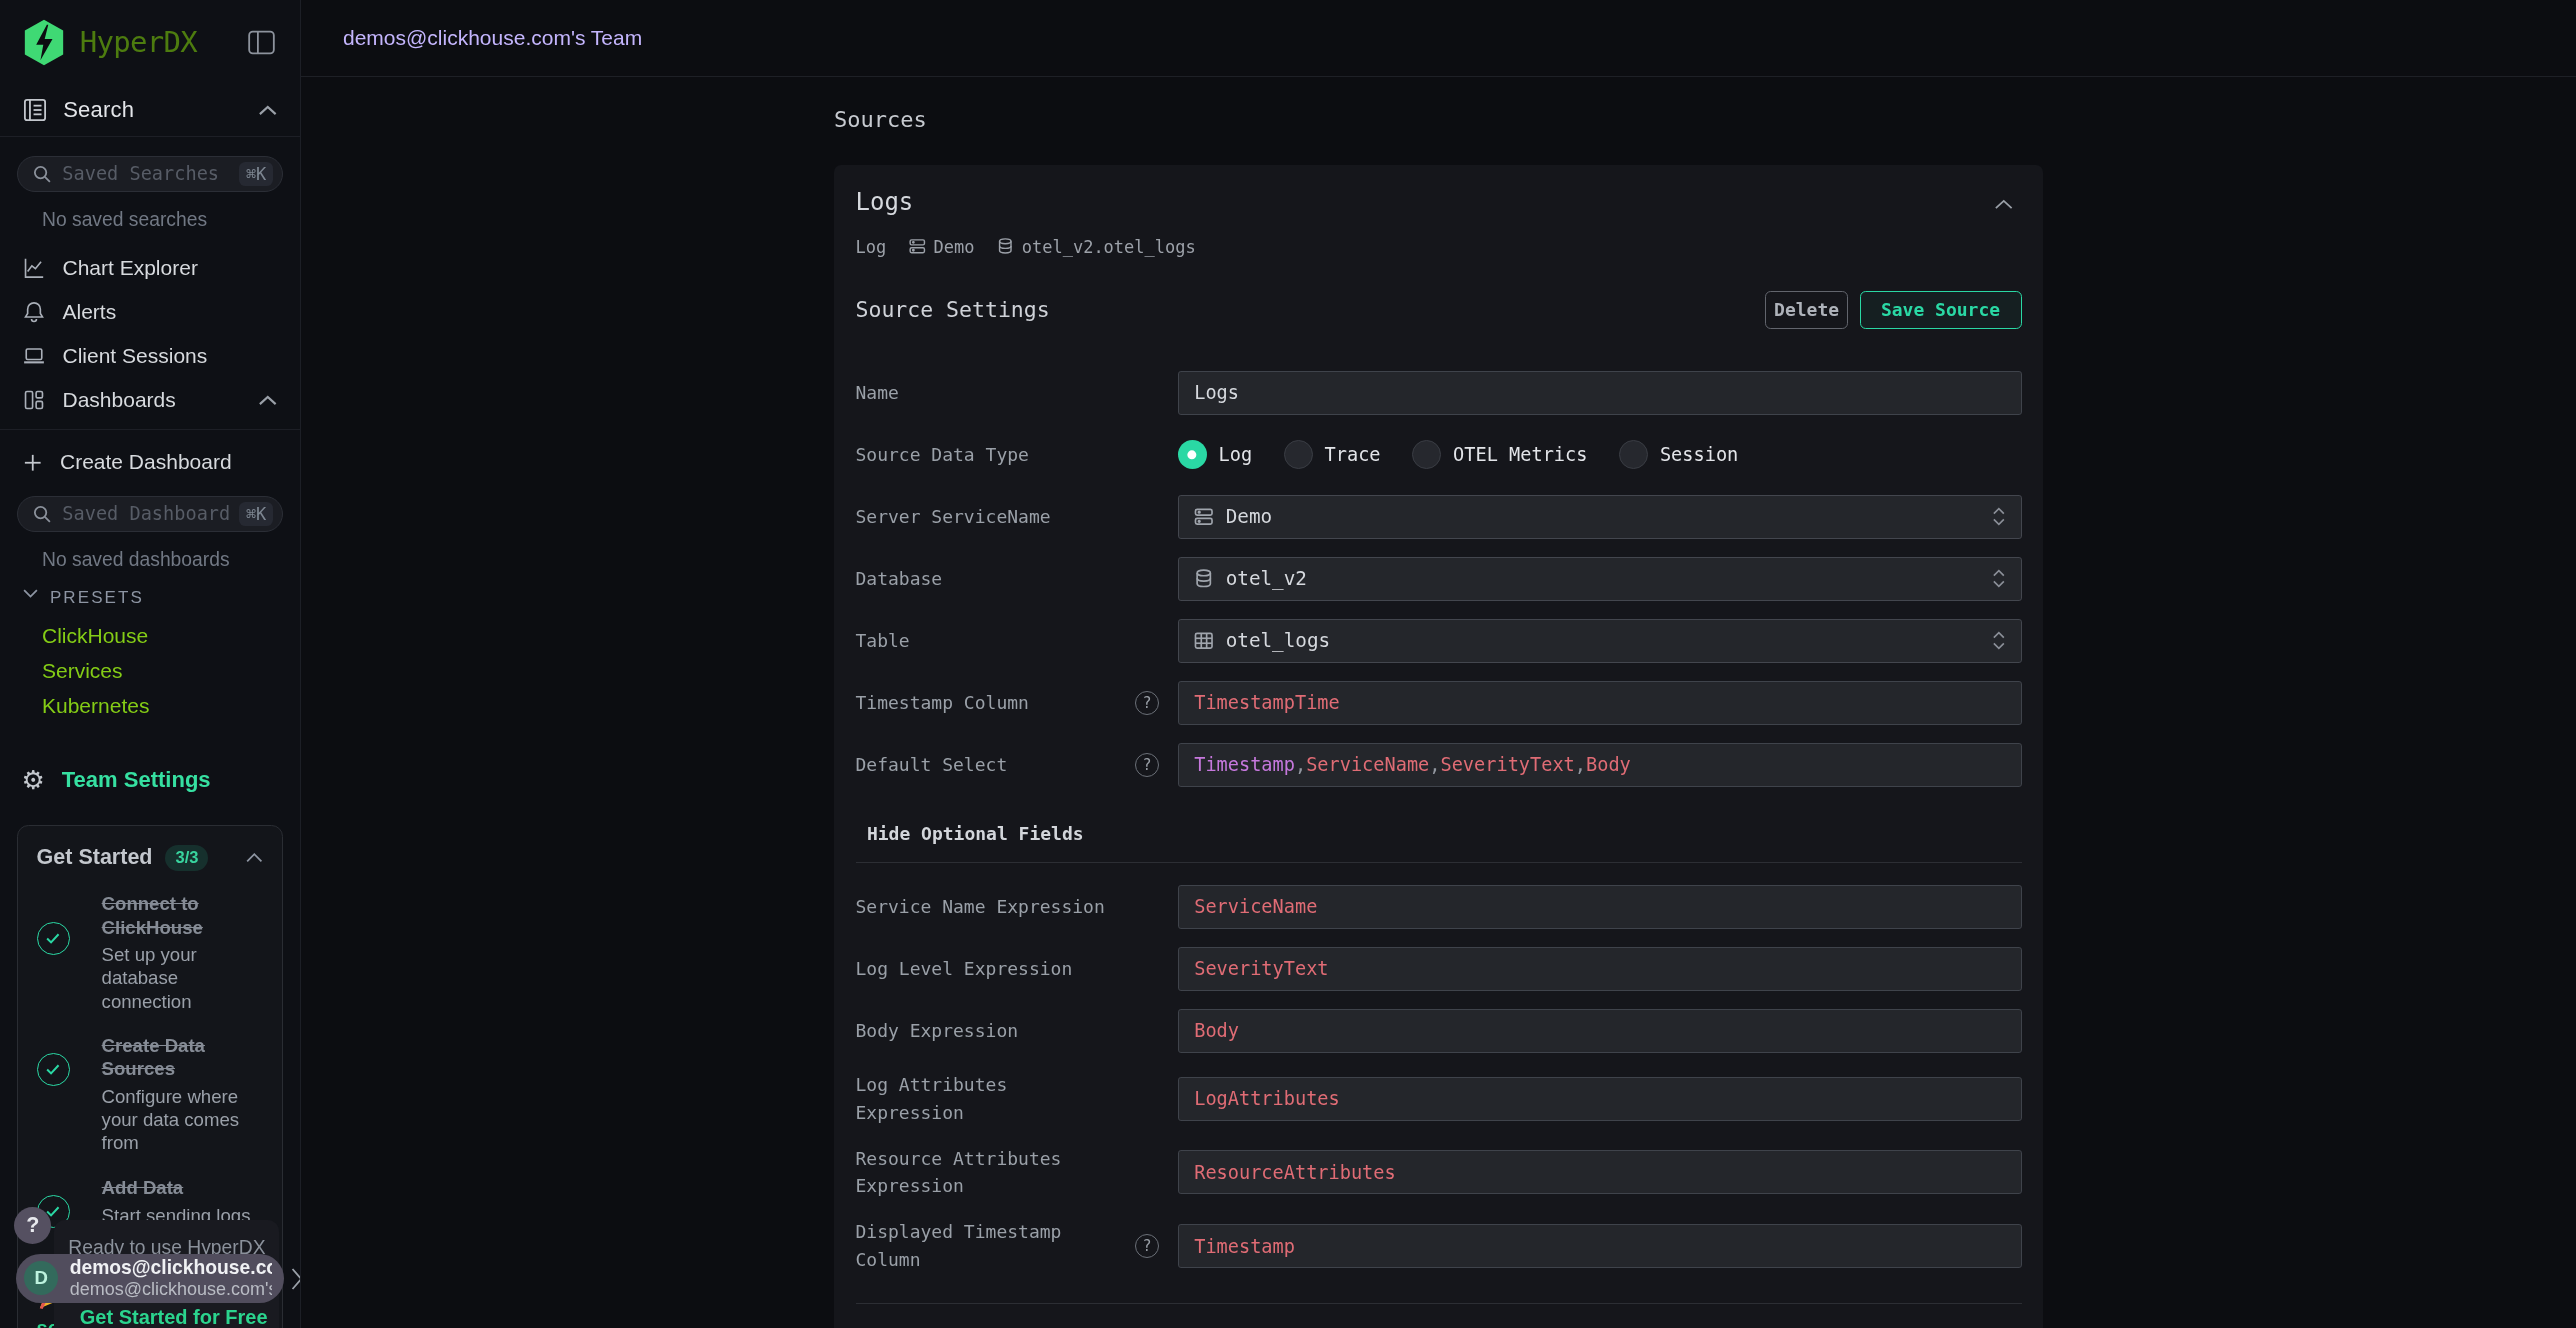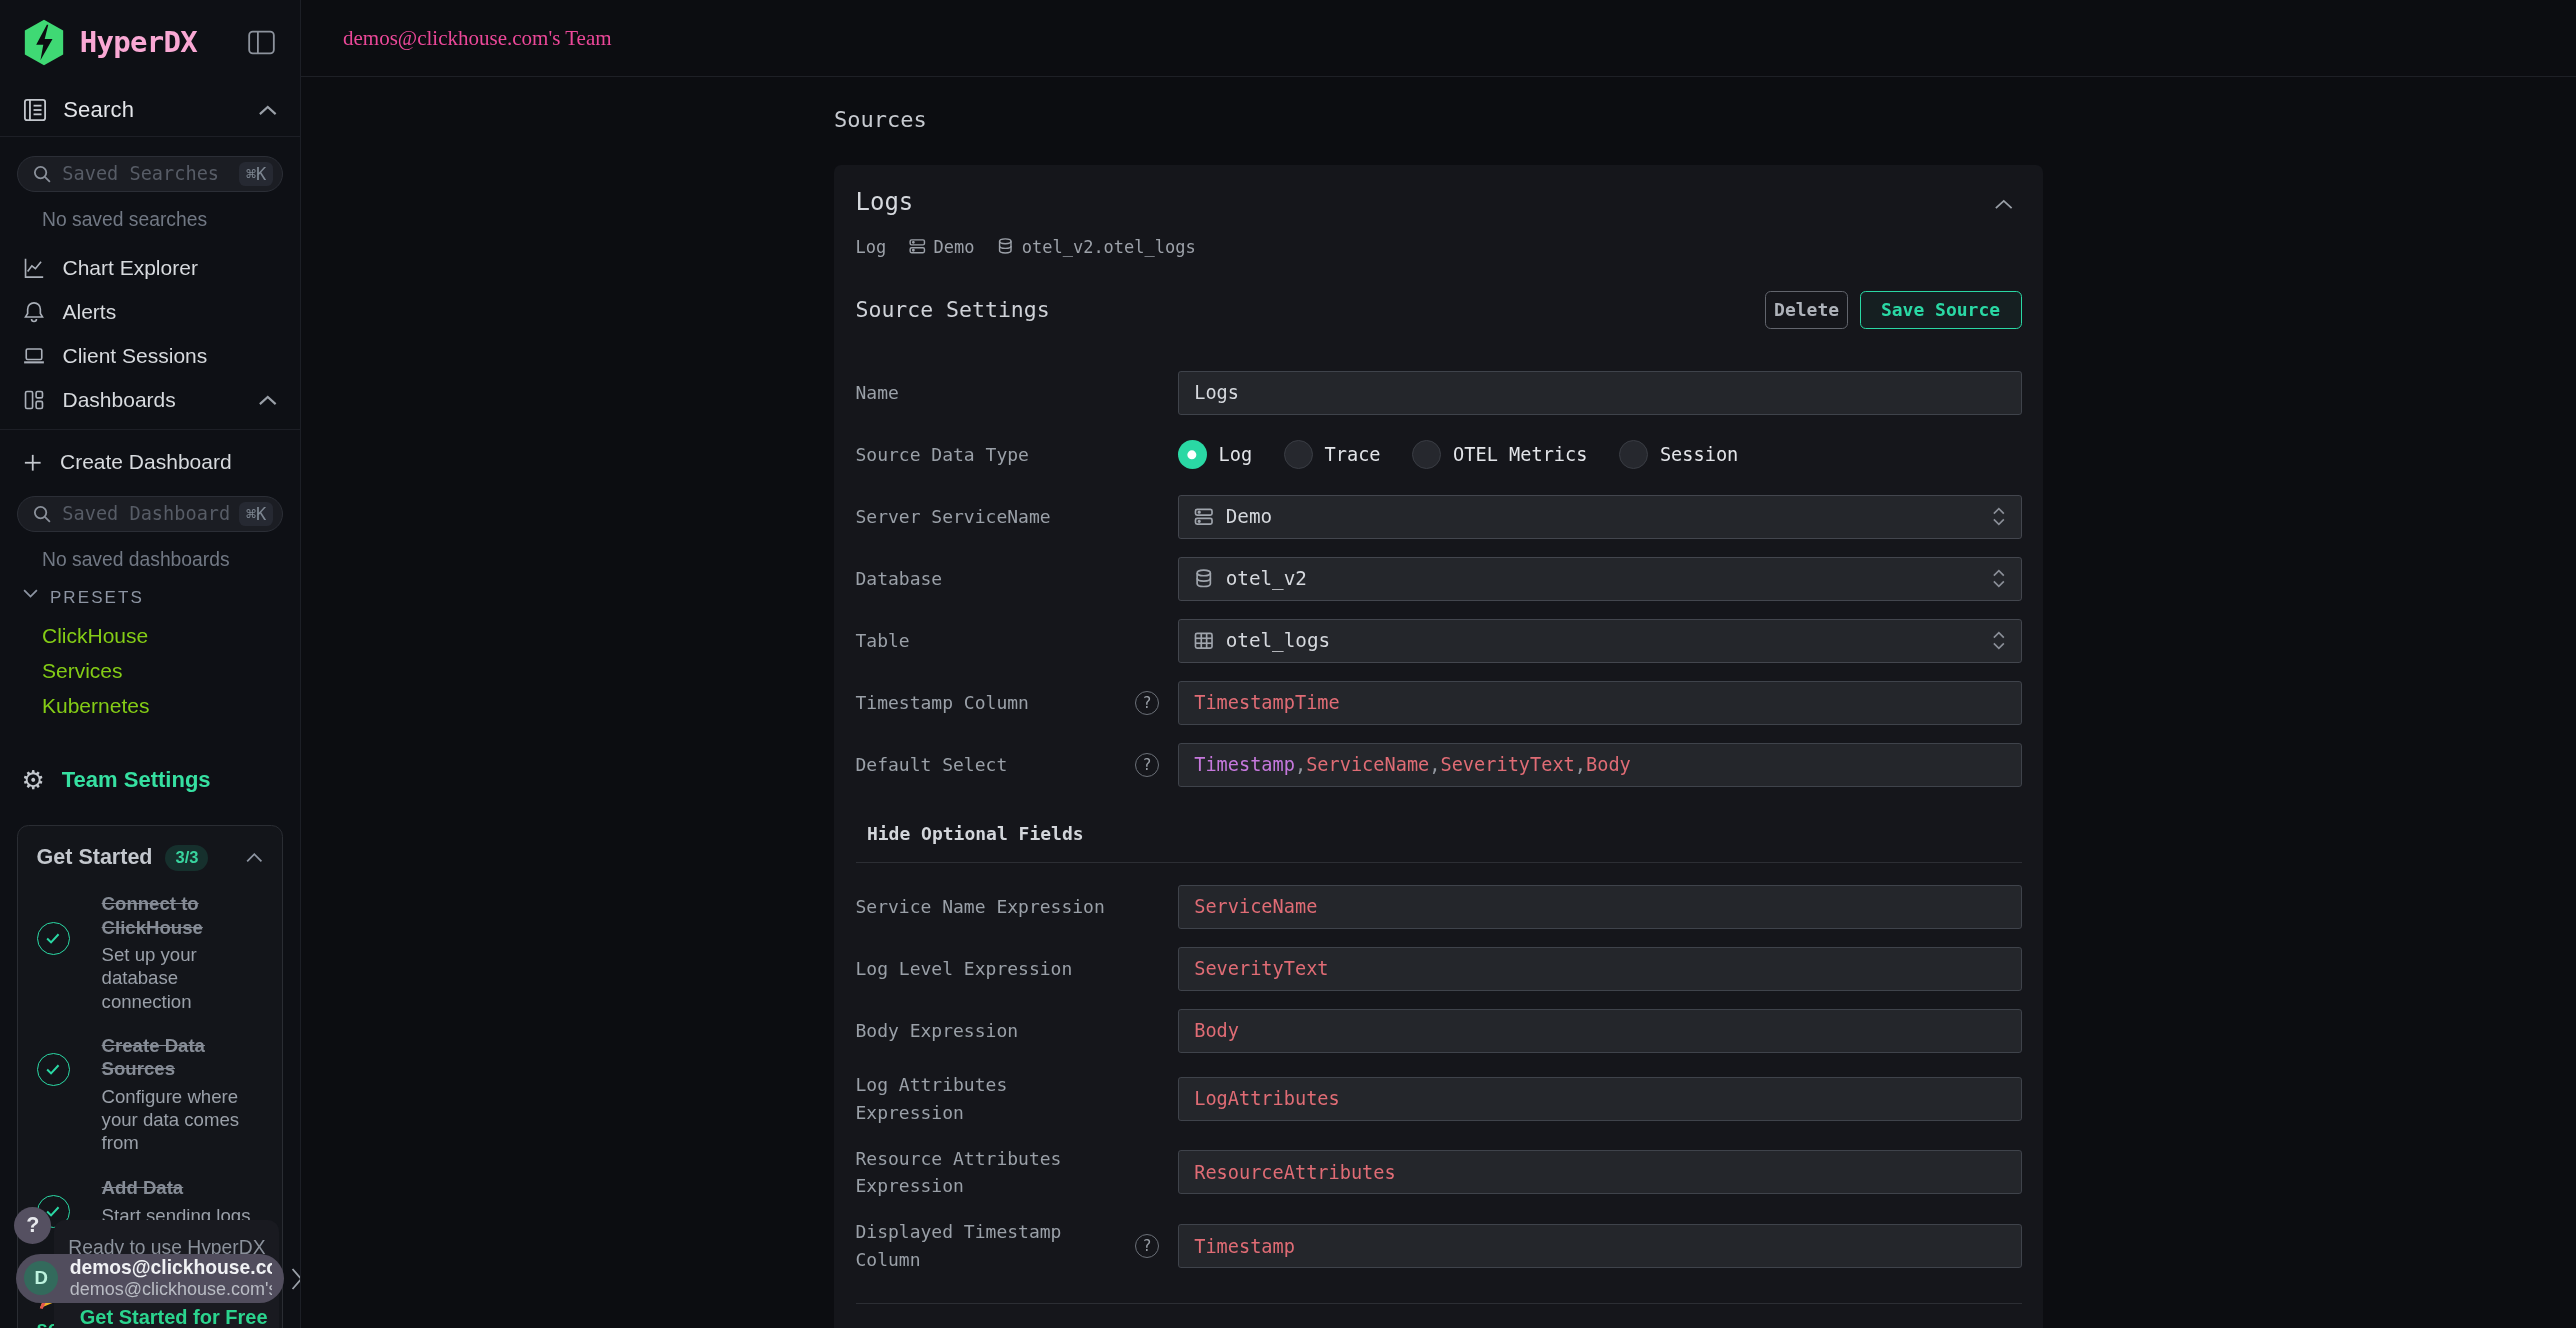--- a/index.html
+++ b/index.html
@@ -14,21 +14,21 @@
   *{box-sizing:border-box;margin:0;padding:0}
   html,body{width:2576px;height:1328px;overflow:hidden;background:var(--bg);
     font-family:var(--sans);-webkit-font-smoothing:antialiased}
   .layout{display:flex;width:100%;height:100%}
 
   
   aside{width:301px;min-width:301px;height:100%;background:var(--sidebar-bg);
     border-right:0.7px solid #1d1f26;position:relative;overflow:hidden}
   .logo-row{height:84px;display:flex;align-items:center;padding:0 21.5px;gap:14.3px}
   .logo-hex{width:44px;height:47px;flex:none}
-  .brand{font-family:var(--mono);font-weight:bold;font-size:29px;color:#f9a8d4;letter-spacing:-0.7px;flex:1}
+  .brand{font-family:var(--mono);font-weight:normal;font-size:29px;color:#4d7c0f;letter-spacing:-0.7px;flex:1}
   .collapse-btn{width:34px;height:34px;color:#8d939d;display:flex;align-items:center;justify-content:center;cursor:pointer}
   .section-head{height:53px;display:flex;align-items:center;padding:0 21.5px;gap:15.7px;
     border-bottom:0.7px solid #1d1f26;cursor:pointer}
   .section-head .sec-label{font-size:22px;color:#e3e5e9;flex:1;letter-spacing:0.2px}
   .icon{display:inline-flex;align-items:center;justify-content:center;color:#aab0b9}
   .pill-input{margin:18.6px 17px 0;height:36px;border-radius:18.6px;background:var(--pill-bg);
     border:0.7px solid var(--pill-border);display:flex;align-items:center;padding:0 8.6px 0 14.3px;gap:10px;cursor:text}
   .pill-input .ph{font-family:var(--mono);font-size:18.6px;color:var(--txt-faint);flex:1;white-space:nowrap;overflow:hidden}
   .kbd{font-family:var(--mono);font-size:17px;color:#7d8691;background:#262932;border-radius:6.4px;
     padding:2.1px 7.2px;white-space:nowrap}
@@ -75,21 +75,21 @@
   .avatar{width:34px;height:34px;min-width:34px;border-radius:50%;background:#336a5c;color:#bdf2de;
     font-size:18.6px;font-weight:bold;display:flex;align-items:center;justify-content:center}
   .user-texts{overflow:hidden;line-height:1.15}
   .user-name{font-size:19.3px;font-weight:bold;color:#f0f1f4;white-space:nowrap}
   .user-sub{font-size:18px;color:#b9bcc4;white-space:nowrap}
   .pill-chevron{position:absolute;left:289px;top:59px;color:#9aa0a8;z-index:1}
 
   
   main{flex:1;display:flex;flex-direction:column;min-width:0}
   .top-header{height:77px;min-height:77px;border-bottom:0.7px solid #1e2026;display:flex;align-items:center;padding:0 42px}
-  .team-title{font-family:Liberation Serif, serif;font-size:21px;color:#ec4899}
+  .team-title{font-family:Liberation Sans, sans-serif;font-size:21px;color:#c4b5fd}
   .content{flex:1;overflow:hidden}
   .content-col{width:1209px;margin:0 auto;padding-top:30px}
   .page-title{font-family:var(--mono);font-size:22px;color:#c7cad0}
   .src-card{margin-top:33px;background:var(--card-bg);border-radius:7.2px;padding:23px 21.5px 29px;min-height:1216px}
   .card-title-row{display:flex;align-items:flex-start}
   .card-title{font-family:var(--mono);font-size:24px;color:#d6d9de;flex:1}
   .card-collapse{color:#9aa0a8;padding:10px 7.2px;cursor:pointer}
   .meta-row{display:flex;align-items:center;gap:21.5px;margin-top:15.7px}
   .meta-chip{display:flex;align-items:center;gap:7.2px;font-family:var(--mono);font-size:17px;color:#9ca1a9}
   .settings-row{display:flex;align-items:center;margin-top:34px}

